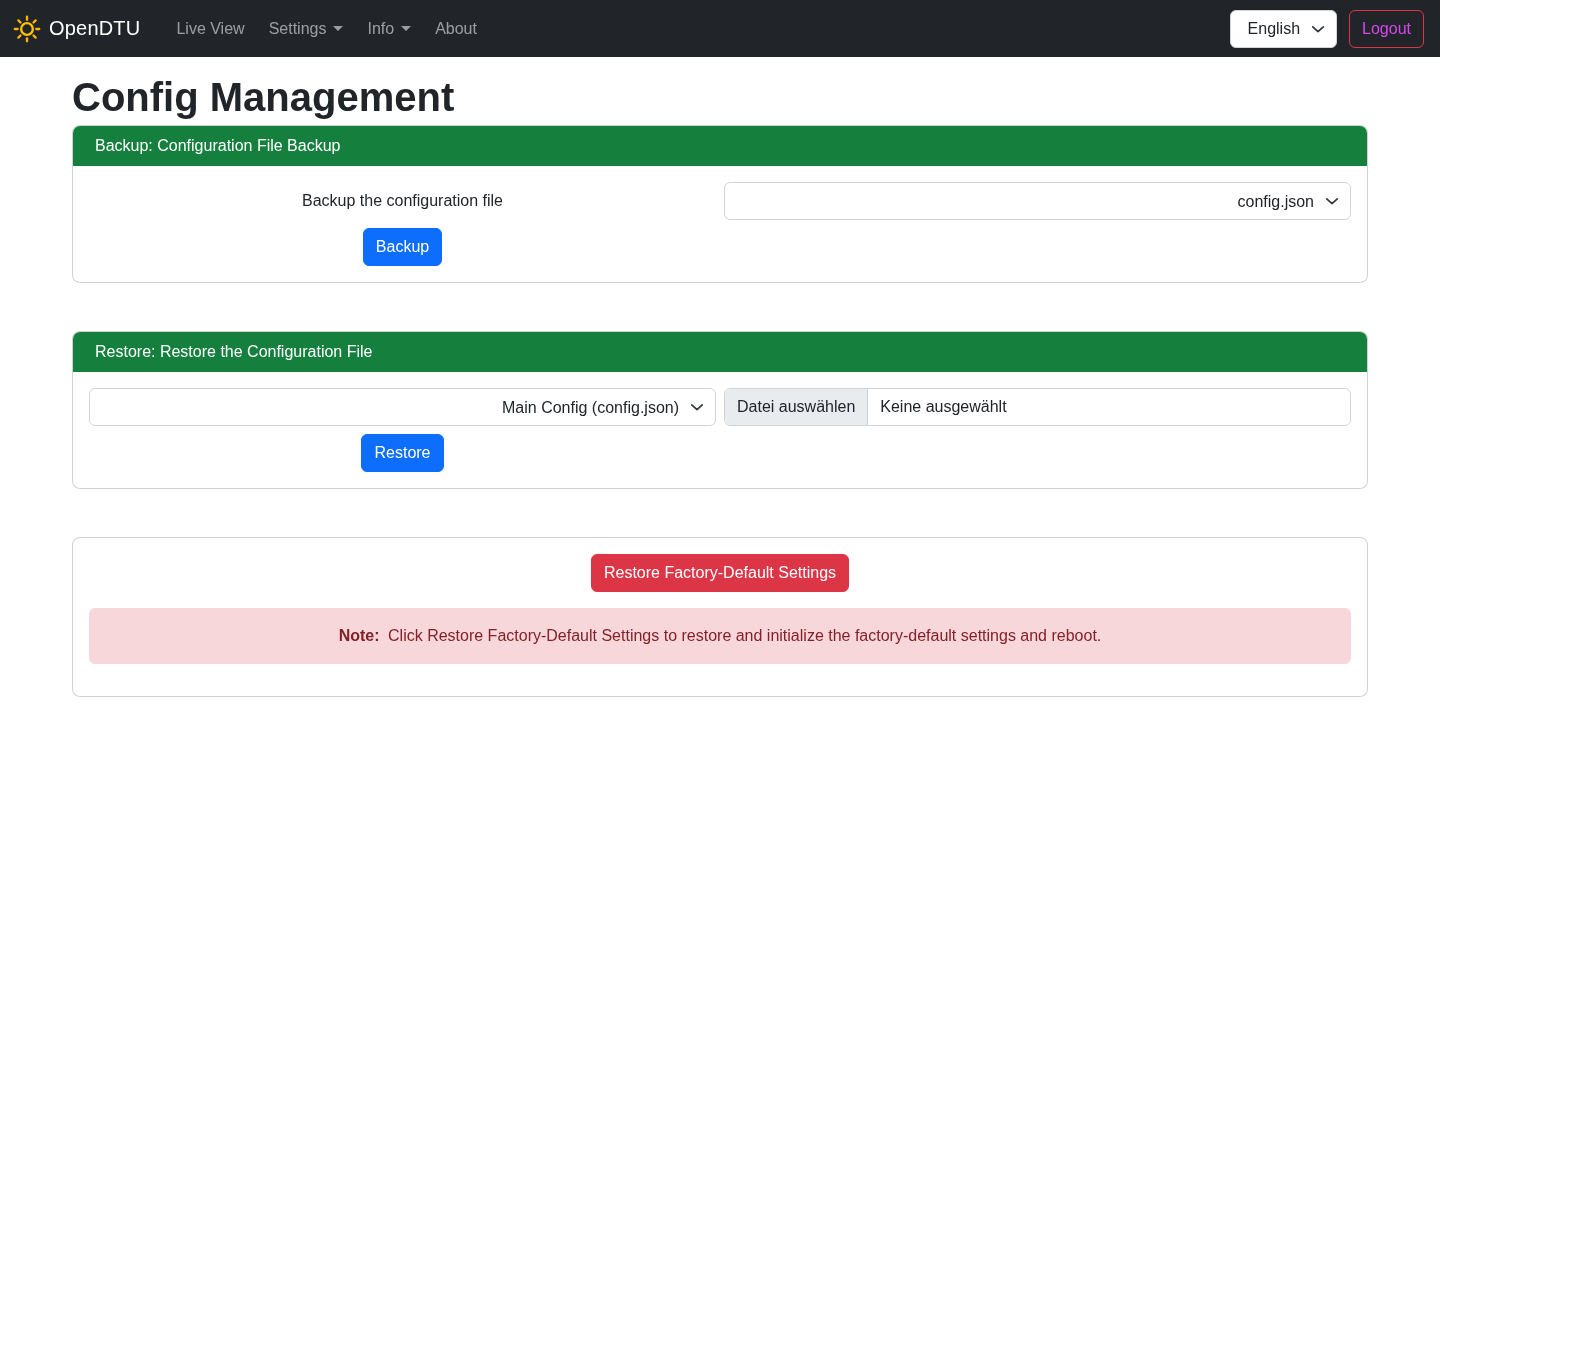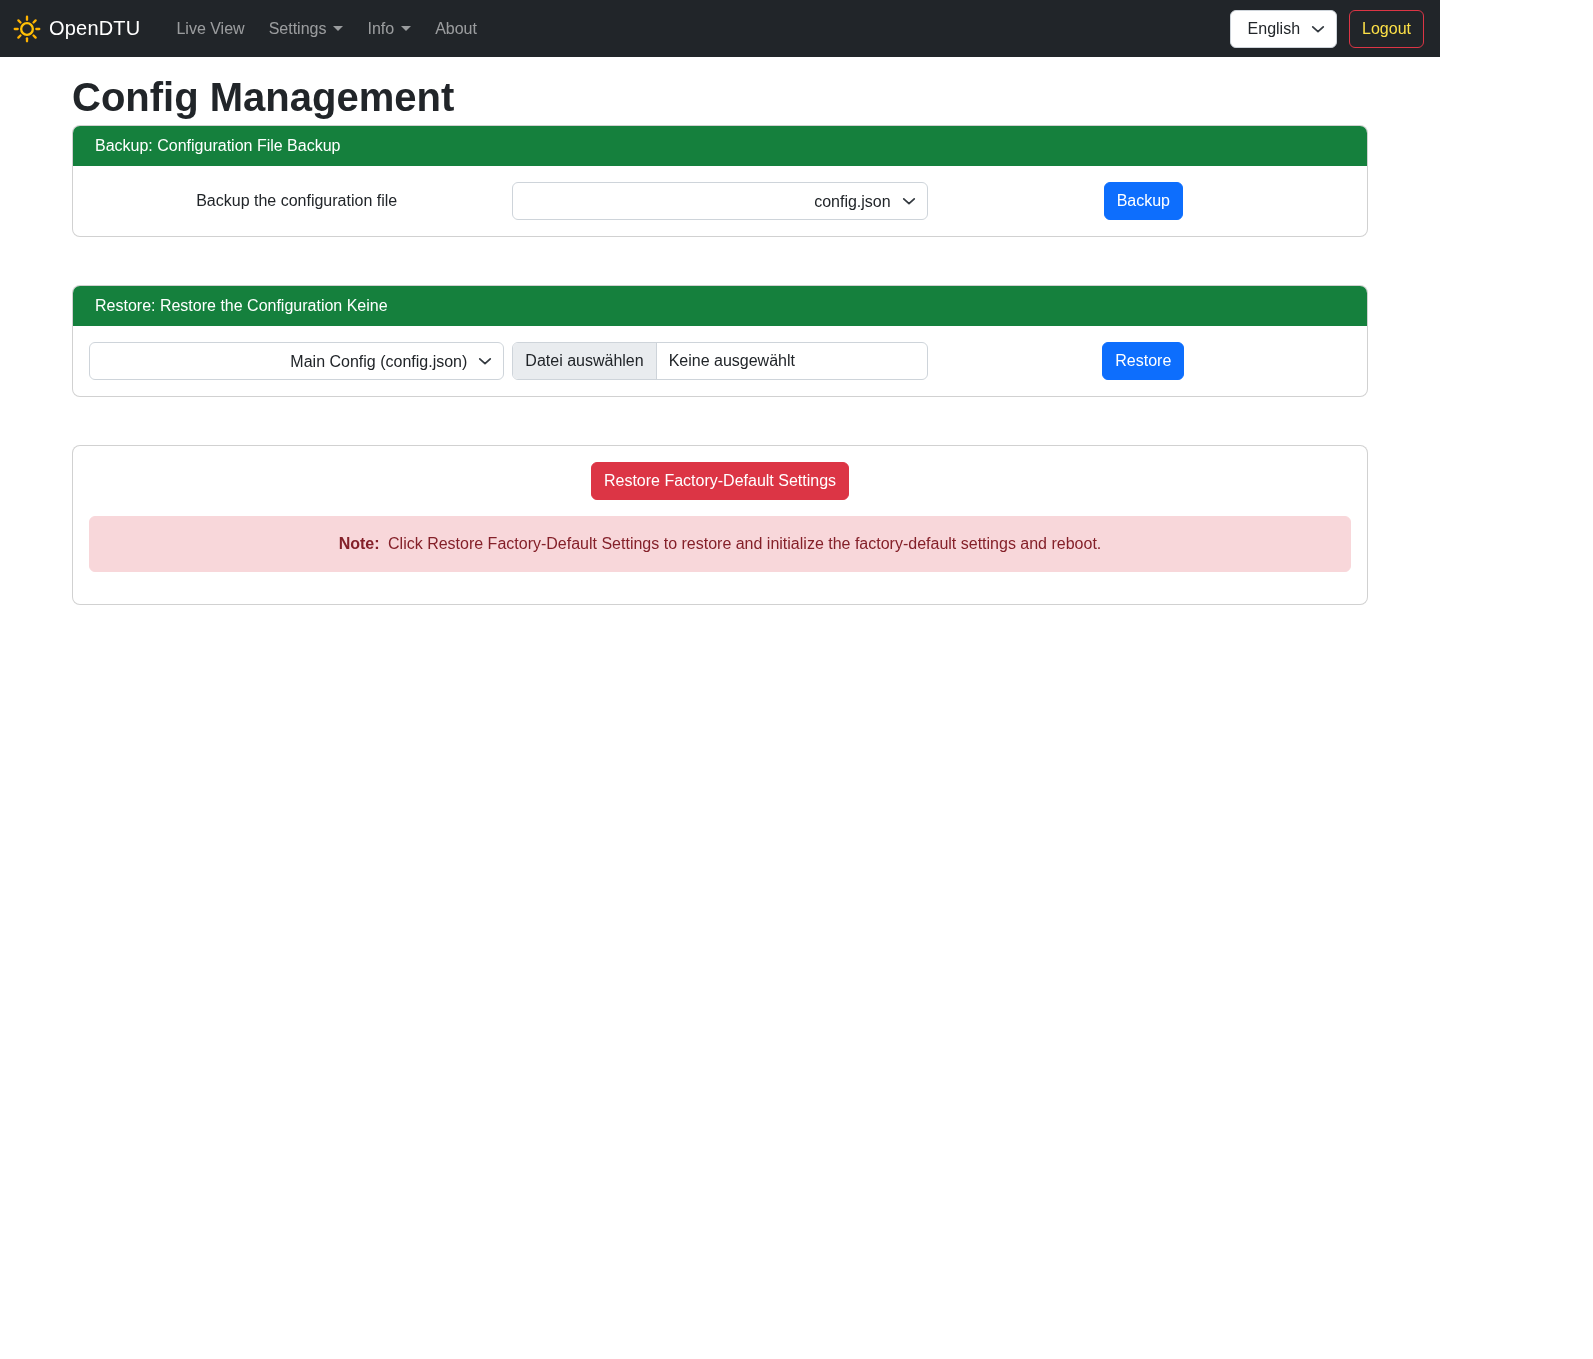--- a/index.html
+++ b/index.html
@@ -72,21 +72,21 @@
     display: inline-block;
     border-radius: 6px;
     padding: 6px 12px;
     font-size: 16px;
     font-family: "Liberation Sans", sans-serif;
     line-height: 24px;
     cursor: pointer;
   }
   .btn-outline-danger {
     background: transparent;
-    color: #fde047;
+    color: #d946ef;
     border: 1px solid #dc3545;
   }
   .btn-primary {
     background: #0d6efd;
     color: #ffffff;
     border: 1px solid #0d6efd;
   }
   .btn-danger {
     background: #dc3545;
     color: #ffffff;
@@ -118,21 +118,21 @@
     background: #15803d;
     color: #ffffff;
     padding: 8px 22px;
     font-size: 16px;
     line-height: 24px;
   }
   .card-body { padding: 16px; }
 
   .row3 {
     display: grid;
-    grid-template-columns: 1fr 1fr 1fr;
+    grid-template-columns: 1fr 1fr;
     gap: 8px;
     align-items: center;
   }
   .col-label { text-align: center; color: #212529; }
   .center { text-align: center; }
 
   .file-input {
     display: flex;
     height: 38px;
     border: 1px solid #ced4da;
@@ -241,21 +241,21 @@
             </span>
           </div>
           <div class="center">
             <button class="btn btn-primary">Backup</button>
           </div>
         </div>
       </div>
     </section>
 
     <section class="card">
-      <div class="card-header">Restore: Restore the Configuration Keine</div>
+      <div class="card-header">Restore: Restore the Configuration File</div>
       <div class="card-body">
         <div class="row3">
           <div>
             <span class="select-wrap">
               <select class="form-select">
                 <option>Main Config (config.json)</option>
               </select>
               <svg class="chev" width="14" height="14" viewBox="0 0 16 16" fill="none">
                 <path d="M2 5.5 L8 11 L14 5.5" stroke="#343a40" stroke-width="2" stroke-linecap="round" stroke-linejoin="round"></path>
               </svg>

